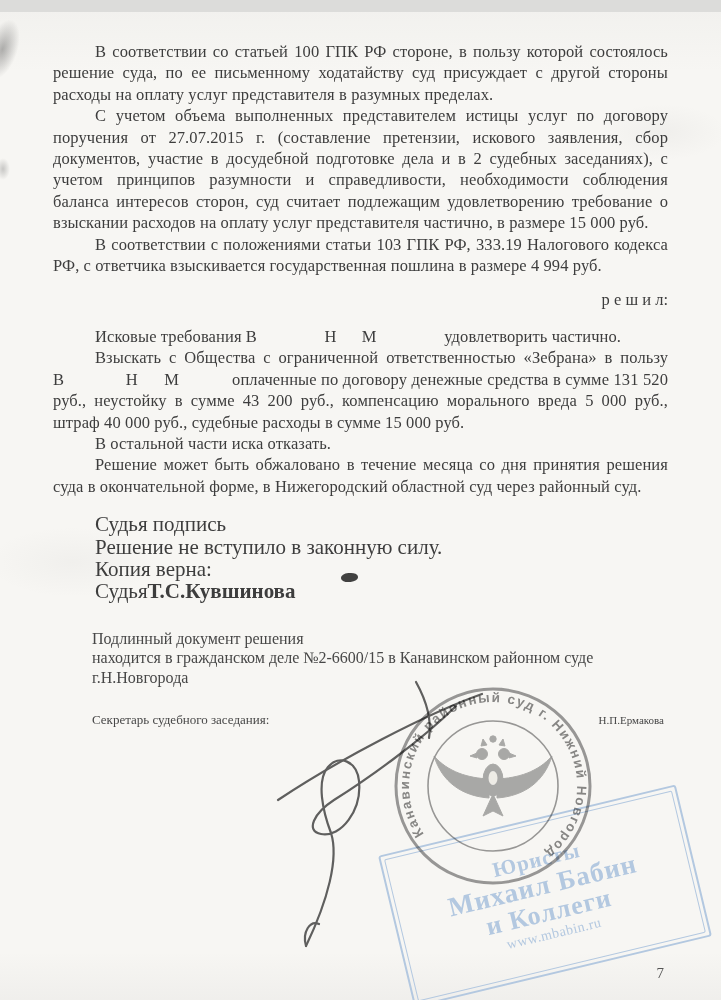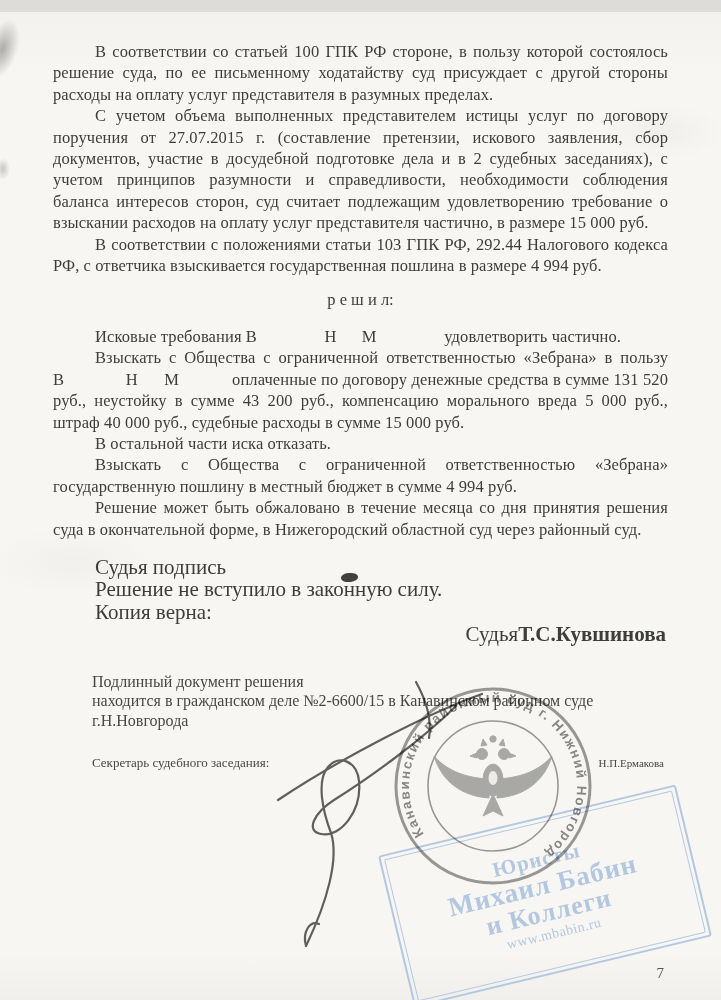--- a/index.html
+++ b/index.html
@@ -21,25 +21,25 @@
     background:radial-gradient(ellipse at 40% 50%, rgba(55,55,55,.38), transparent 68%);
     transform:rotate(18deg);}
   .smudge-b{position:absolute;left:-4px;top:146px;width:14px;height:22px;
     background:radial-gradient(ellipse, rgba(90,90,90,.30), transparent 70%);}
   .ink-blot{position:absolute;left:341px;top:561px;width:17px;height:9px;
     background:rgba(25,25,25,.82);border-radius:45%;transform:rotate(-4deg);}
 
   .content{position:absolute;left:53px;right:53px;top:29px;z-index:2;}
   p.para{margin:0;text-align:justify;text-indent:42px;
     font-size:16.5px;line-height:21.4px;letter-spacing:.1px;}
-  p.heading{margin:13px 0 15px 0;text-align:center;text-indent:0;
+  p.heading{margin:13px 0 15px 0;text-align:right;text-indent:0;
     font-size:16.5px;line-height:21.4px;}
 
   .sig-block{margin:16px 0 0 42px;font-size:21px;line-height:22.4px;}
-  .sig-row{display:flex;justify-content:flex-end;align-items:baseline;}
+  .sig-row{display:flex;justify-content:flex-start;align-items:baseline;}
   .sig-row .judge-name{margin-right:2px;font-weight:bold;}
 
   .note{margin:26px 0 0 39px;font-size:16px;line-height:19.5px;color:#474747;}
   .secretary-row{margin:25px 0 0 39px;display:flex;justify-content:space-between;
     align-items:baseline;font-size:13px;color:#474747;font-family:Liberation Serif, serif;}
   .secretary-row .secretary-name{margin-right:4px;font-size:11px;}
 
   .page-number{position:absolute;right:57px;bottom:30px;font-size:15px;color:#555;z-index:2;}
 
   
@@ -69,28 +69,27 @@
 <body>
 
 <div class="page">
 
   <div class="smudge-a"></div>
   <div class="smudge-b"></div>
 
   <div class="content">
     <p class="para">В соответствии со статьей 100 ГПК РФ стороне, в пользу которой состоялось решение суда, по ее письменному ходатайству суд присуждает с другой стороны расходы на оплату услуг представителя в разумных пределах.</p>
     <p class="para">С учетом объема выполненных представителем истицы услуг по договору поручения от 27.07.2015 г. (составление претензии, искового заявления, сбор документов, участие в досудебной подготовке дела и в 2 судебных заседаниях), с учетом принципов разумности и справедливости, необходимости соблюдения баланса интересов сторон, суд считает подлежащим удовлетворению требование о взыскании расходов на оплату услуг представителя частично, в размере 15 000 руб.</p>
-    <p class="para">В соответствии с положениями статьи 103 ГПК РФ, 292.44 Налогового кодекса РФ, с ответчика взыскивается государственная пошлина в размере 4 994 руб.</p>
+    <p class="para">В соответствии с положениями статьи 103 ГПК РФ, 333.19 Налогового кодекса РФ, с ответчика взыскивается государственная пошлина в размере 4 994 руб.</p>
 
     <p class="heading">р е ш и л:</p>
 
     <p class="para">Исковые требования В&nbsp;&nbsp;&nbsp;&nbsp;&nbsp;&nbsp;&nbsp;&nbsp;&nbsp;&nbsp;&nbsp;&nbsp;&nbsp;&nbsp;&nbsp;&nbsp;Н&nbsp;&nbsp;&nbsp;&nbsp;&nbsp;&nbsp;М&nbsp;&nbsp;&nbsp;&nbsp;&nbsp;&nbsp;&nbsp;&nbsp;&nbsp;&nbsp;&nbsp;&nbsp;&nbsp;&nbsp;&nbsp;&nbsp;удовлетворить частично.</p>
     <p class="para">Взыскать с Общества с ограниченной ответственностью «Зебрана» в пользу В&nbsp;&nbsp;&nbsp;&nbsp;&nbsp;&nbsp;&nbsp;&nbsp;&nbsp;&nbsp;&nbsp;&nbsp;&nbsp;&nbsp;Н&nbsp;&nbsp;&nbsp;&nbsp;&nbsp;&nbsp;М&nbsp;&nbsp;&nbsp;&nbsp;&nbsp;&nbsp;&nbsp;&nbsp;&nbsp;&nbsp;&nbsp;&nbsp;оплаченные по договору денежные средства в сумме 131 520 руб., неустойку в сумме 43 200 руб., компенсацию морального вреда 5 000 руб., штраф 40 000 руб., судебные расходы в сумме 15 000 руб.</p>
     <p class="para">В остальной части иска отказать.</p>
-    <p class="para">Взыскать с Общества с ограниченной ответственностью «Зебрана» государственную пошлину в местный бюджет в сумме 4 994 руб.</p>
     <p class="para">Решение может быть обжаловано в течение месяца со дня принятия решения суда в окончательной форме, в Нижегородский областной суд через районный суд.</p>
 
     <div class="sig-block">
       <div>Судья подпись</div>
       <div>Решение не вступило в законную силу.</div>
       <div>Копия верна:</div>
       <div class="sig-row">
         <span>Судья</span>
         <span class="judge-name">Т.С.Кувшинова</span>
       </div>

